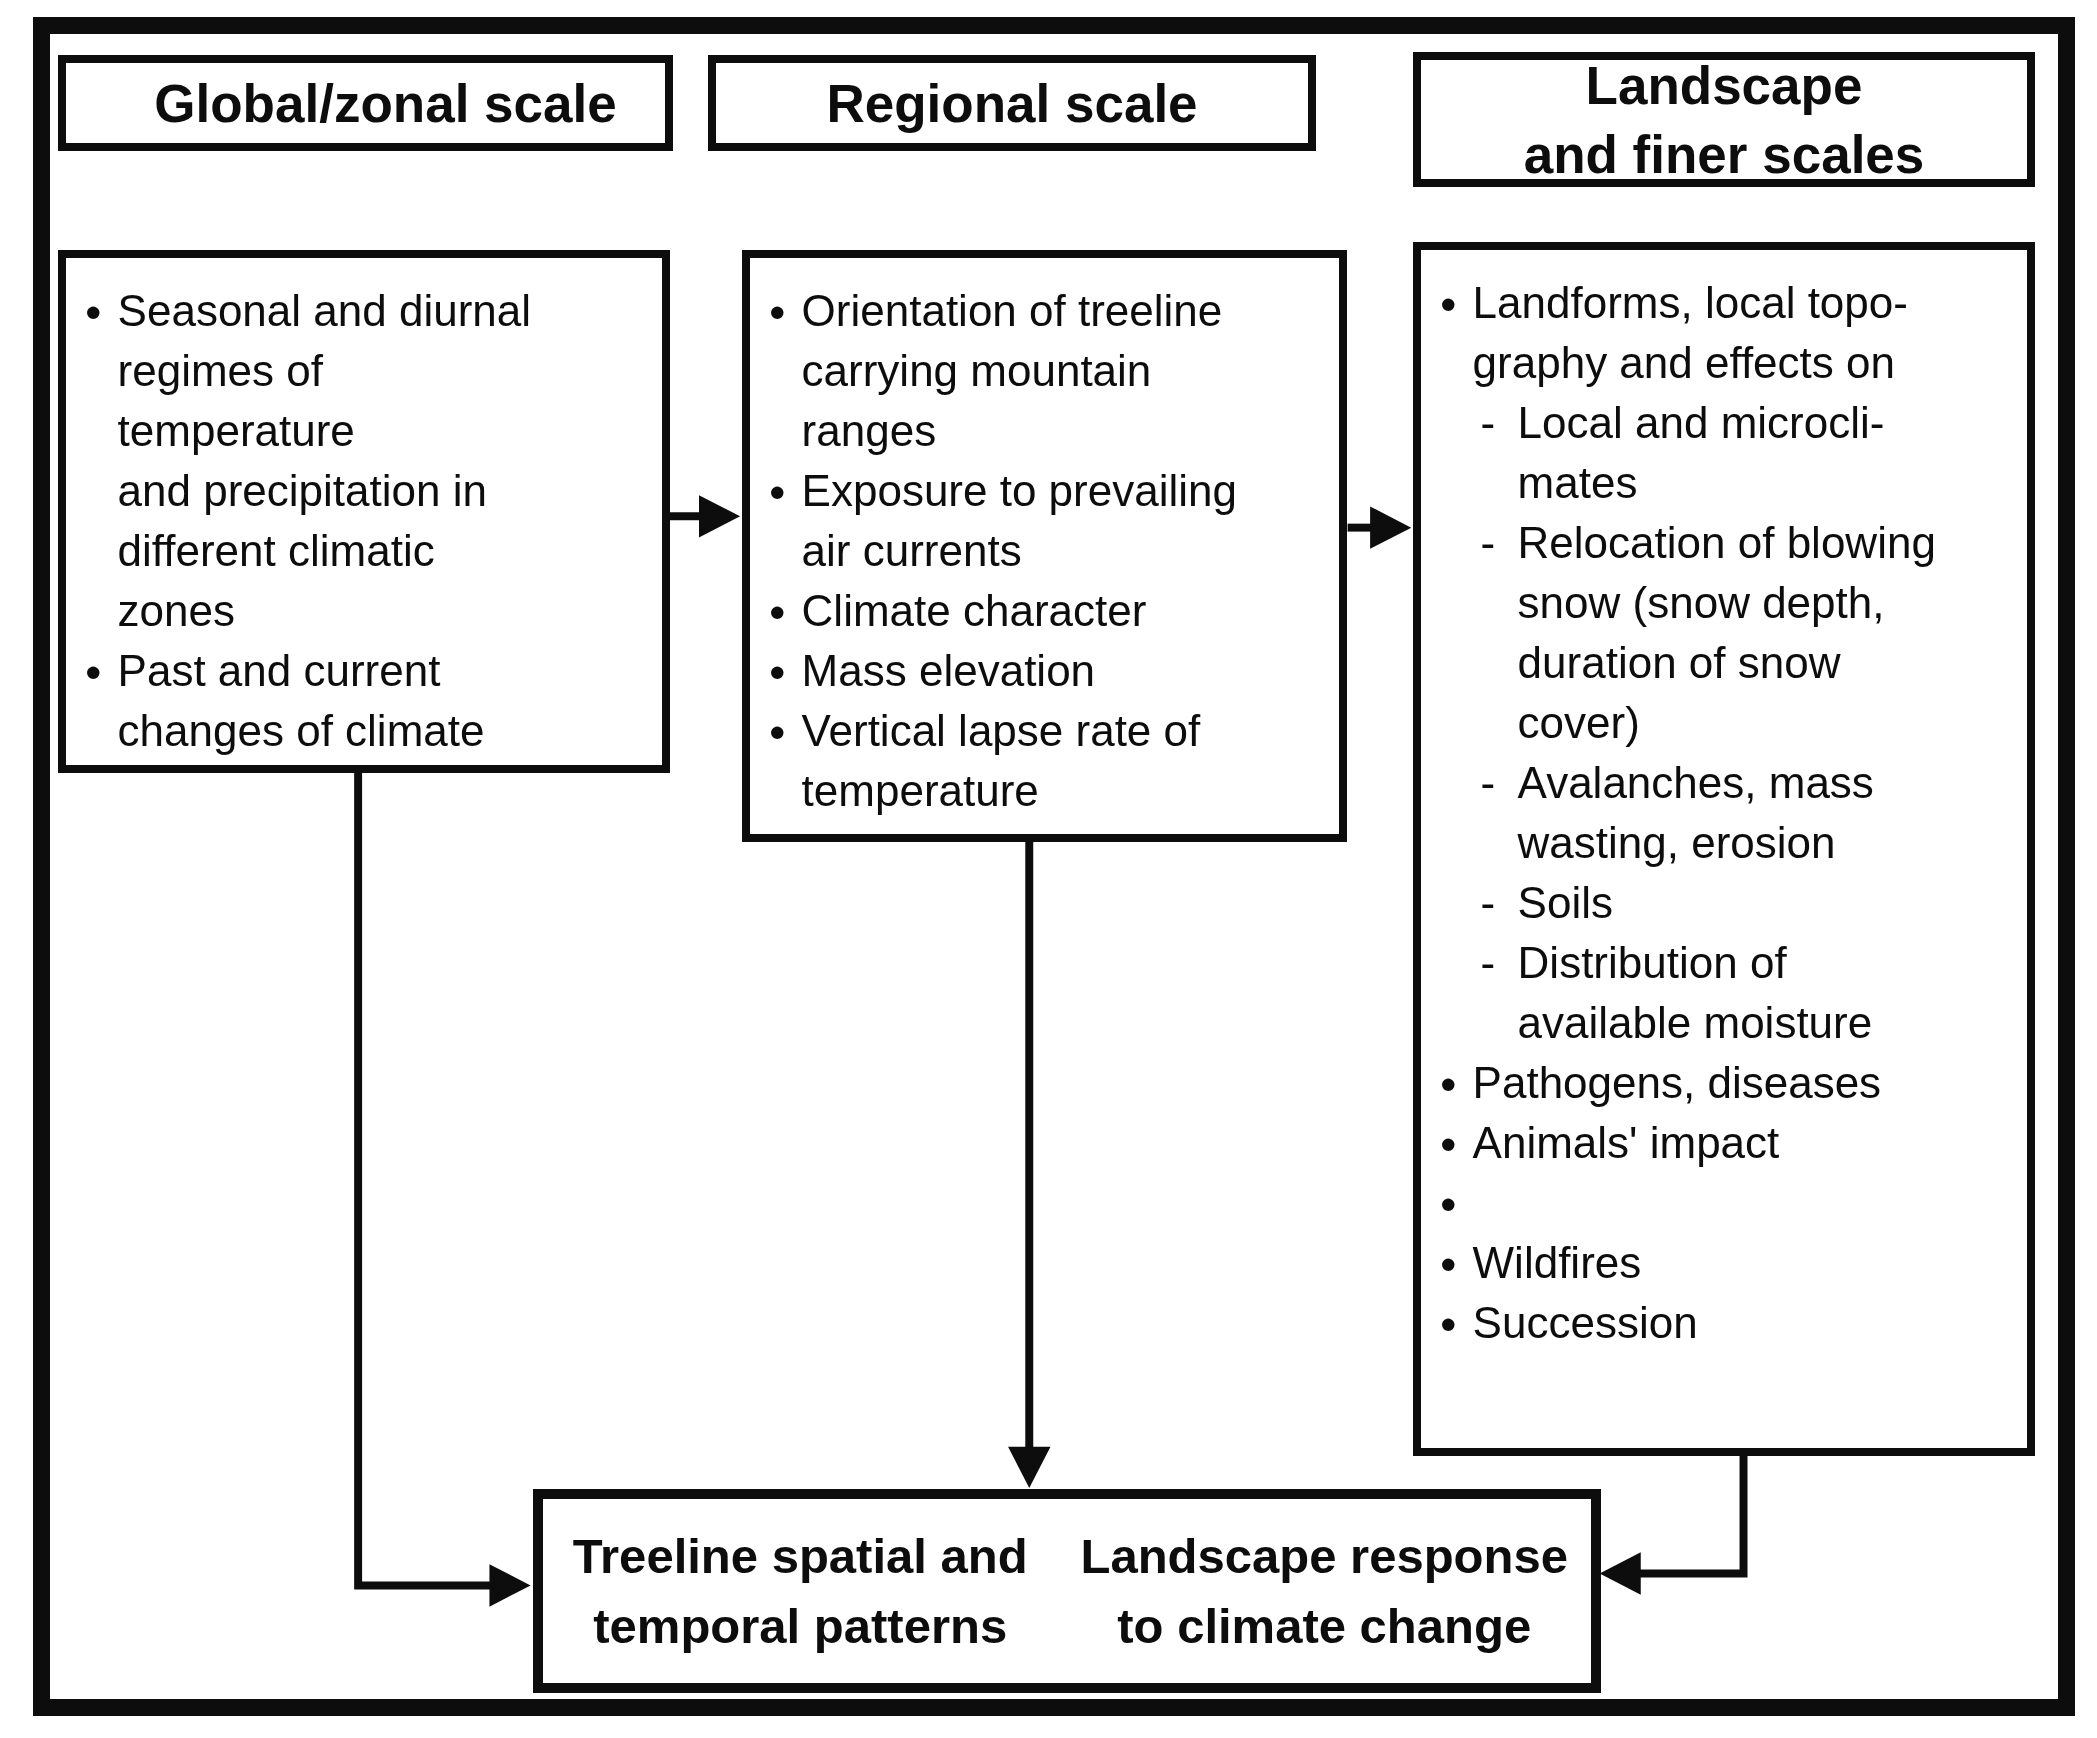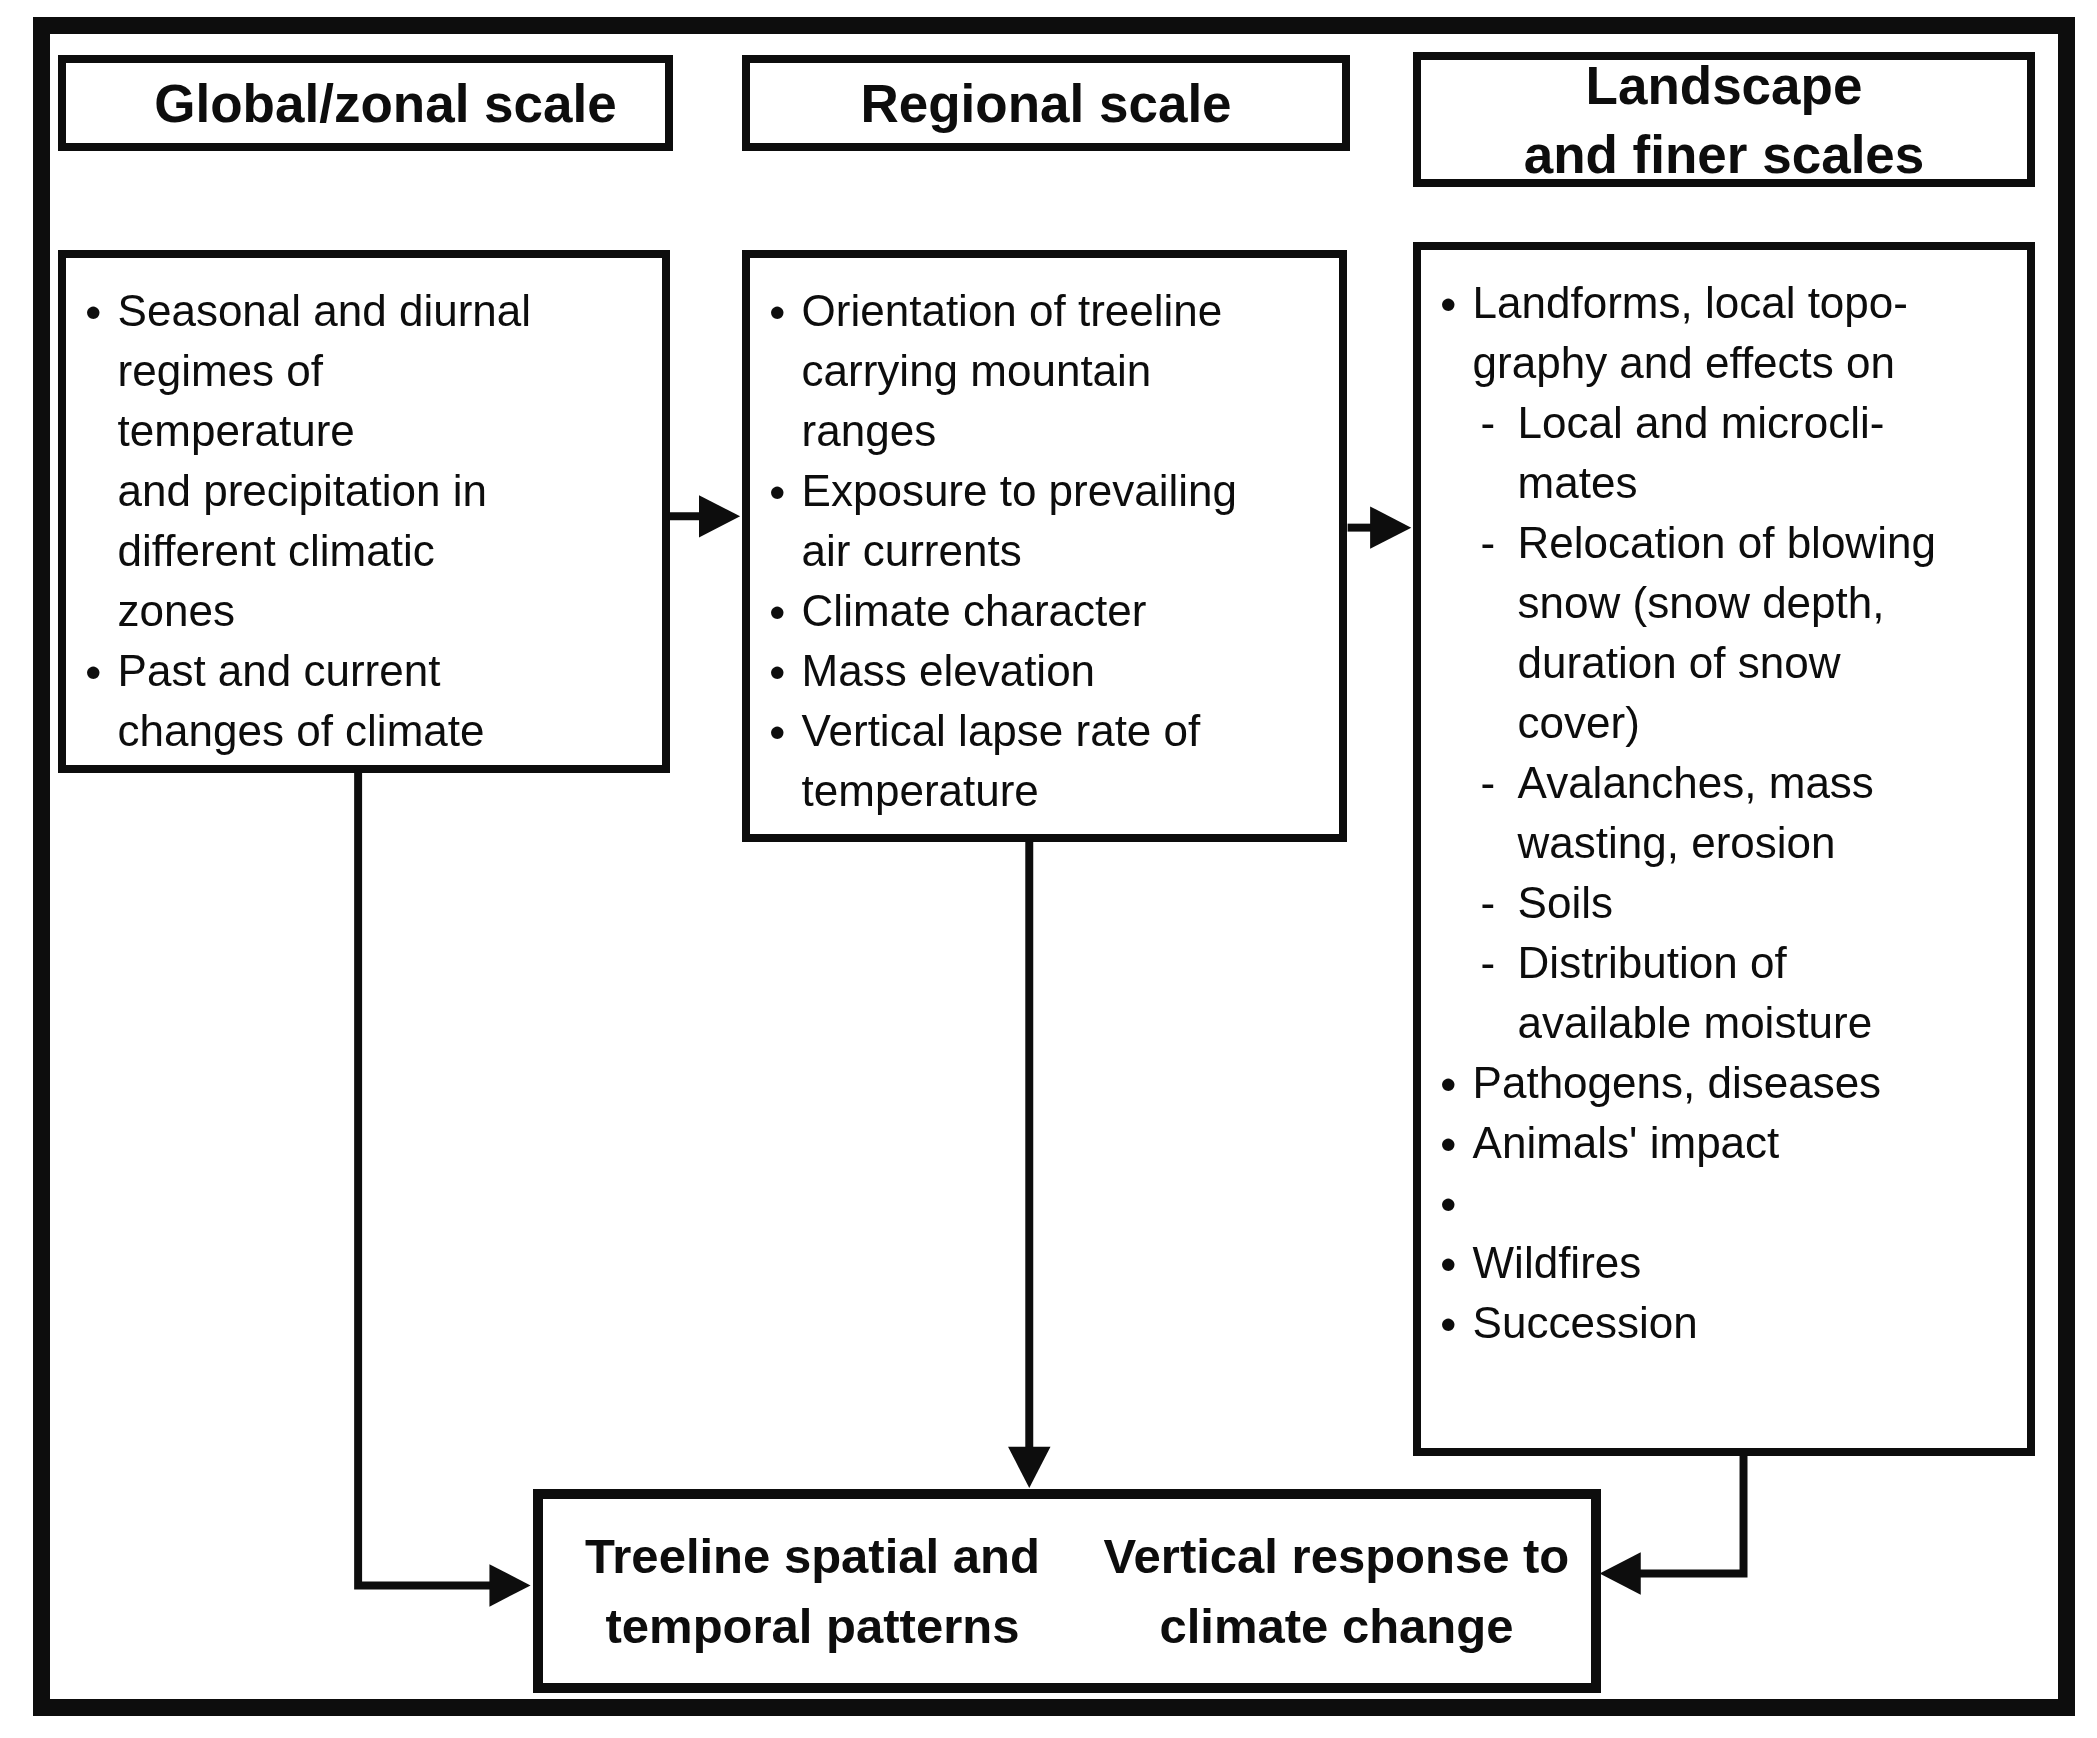--- a/index.html
+++ b/index.html
@@ -42,21 +42,21 @@
 <body>
 
 <div class="stage">
 
   <div class="frame"></div>
 
   <div class="hbox" style="left:58px;top:55px;width:615px;height:96px;padding-left:40px;">
     <div class="hlabel">Global/zonal scale</div>
   </div>
 
-  <div class="hbox" style="left:742px;top:55px;width:608px;height:96px;">
+  <div class="hbox" style="left:708px;top:55px;width:608px;height:96px;">
     <div class="hlabel">Regional scale</div>
   </div>
 
   <div class="hbox" style="left:1413px;top:52px;width:622px;height:135px;">
     <div class="hlabel">Landscape
 and finer scales</div>
   </div>
 
   <div class="cbox" style="left:58px;top:250px;width:612px;height:523px;">
     <div class="list">
@@ -156,21 +156,21 @@
       </div>
       <div class="li">
         <span class="marker">●</span>
         <span class="txt">Succession</span>
       </div>
     </div>
   </div>
 
   <div class="obox">
     <div>Treeline spatial and temporal patterns</div>
-    <div>Vertical response to climate change</div>
+    <div>Landscape response to climate change</div>
   </div>
 
   <svg class="connectors" viewBox="0 0 3162 2621">
     <g>
       <path d="M1008 778 H1058"></path>
       <polygon points="1116,778 1054,746 1054,810"></polygon>
     </g>
     <g>
       <path d="M2032 795 H2070"></path>
       <polygon points="2128,795 2066,763 2066,827"></polygon>

